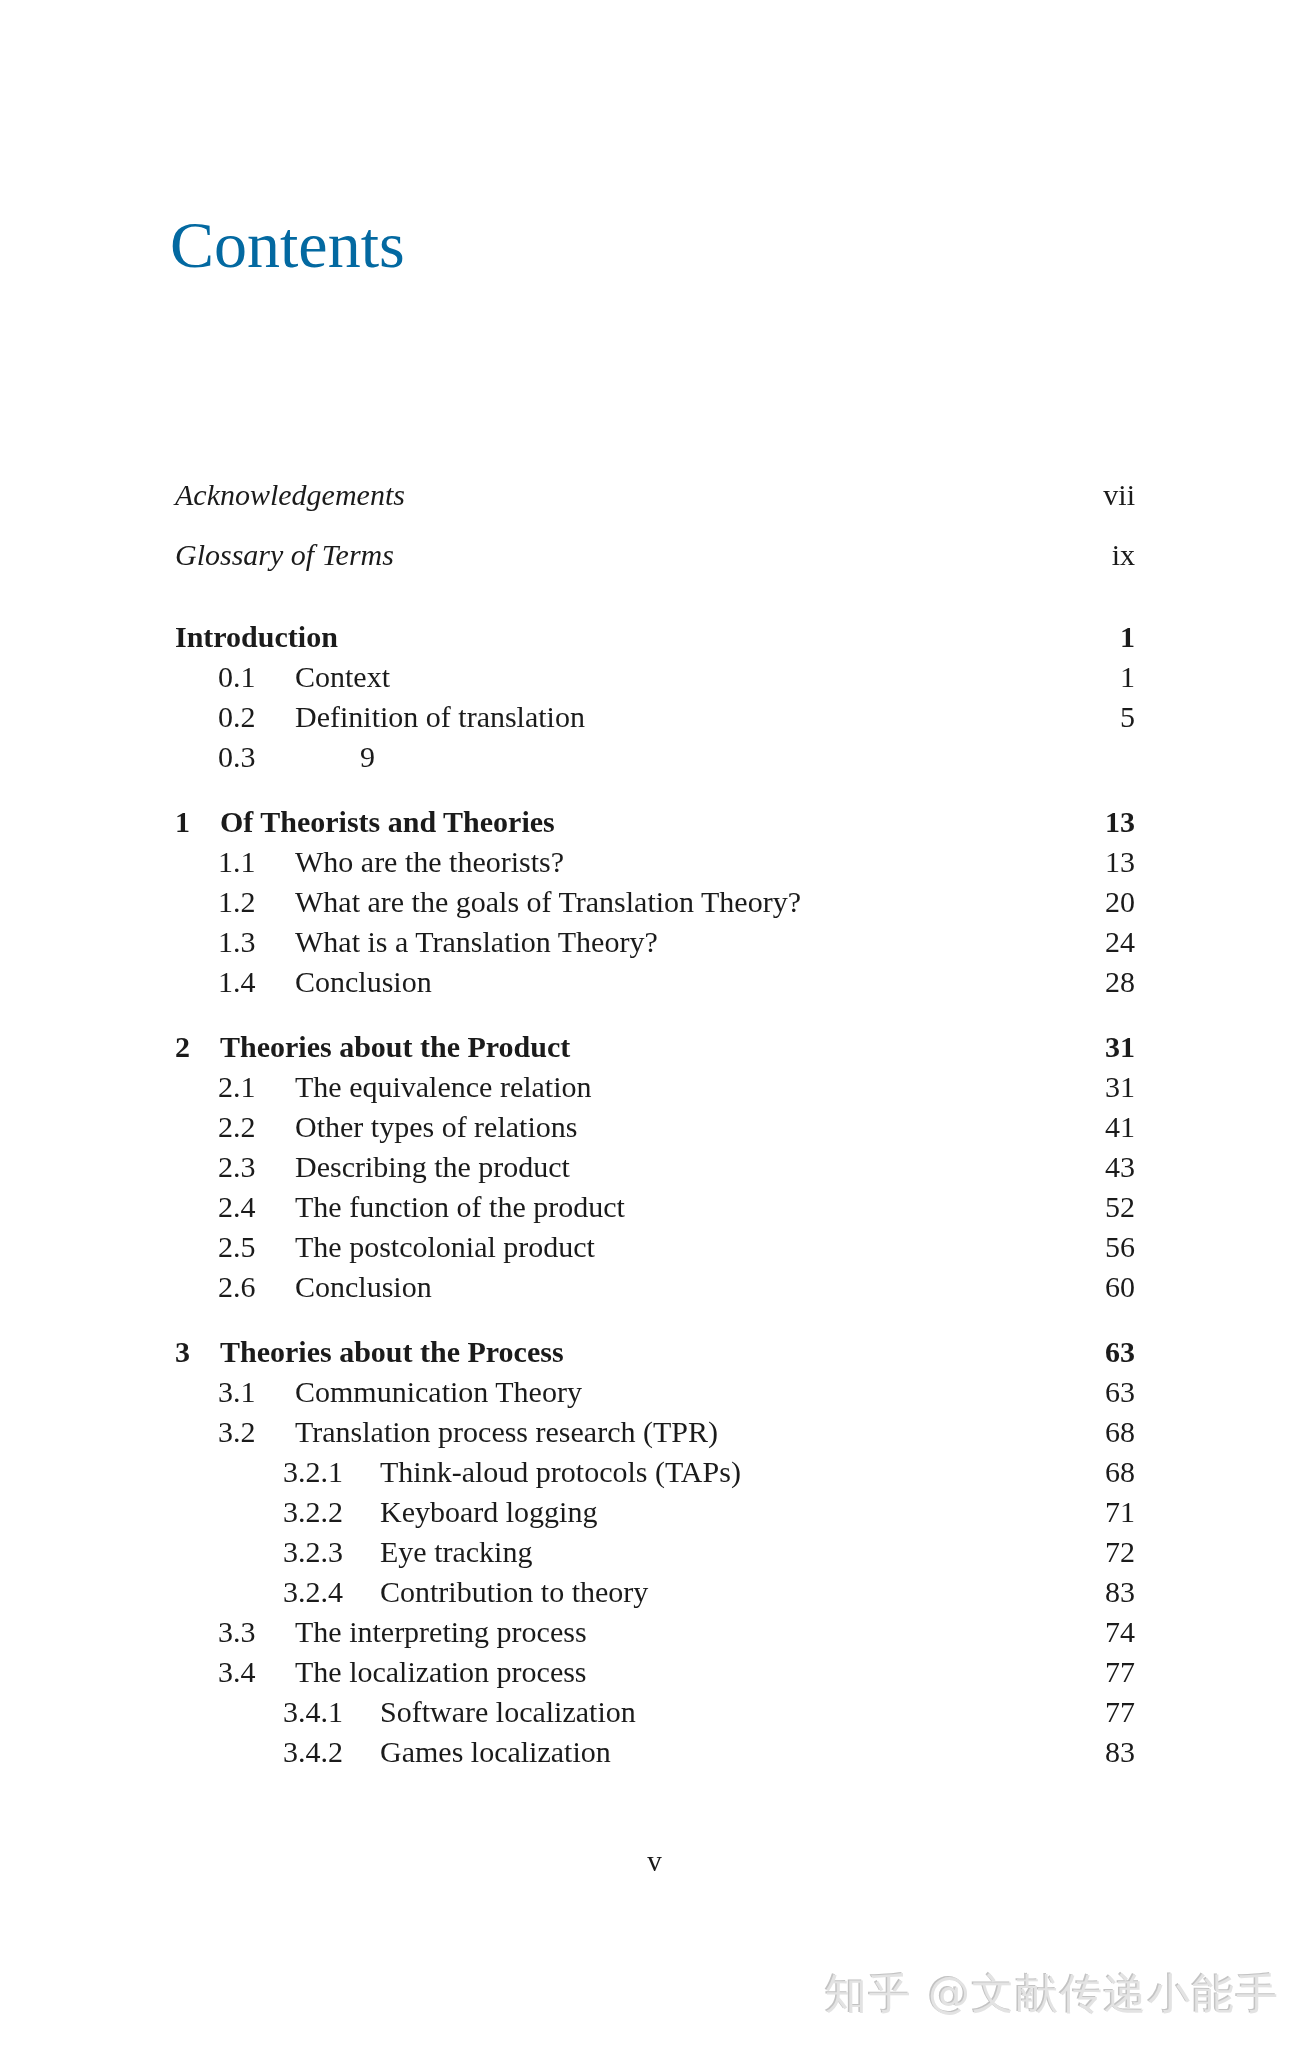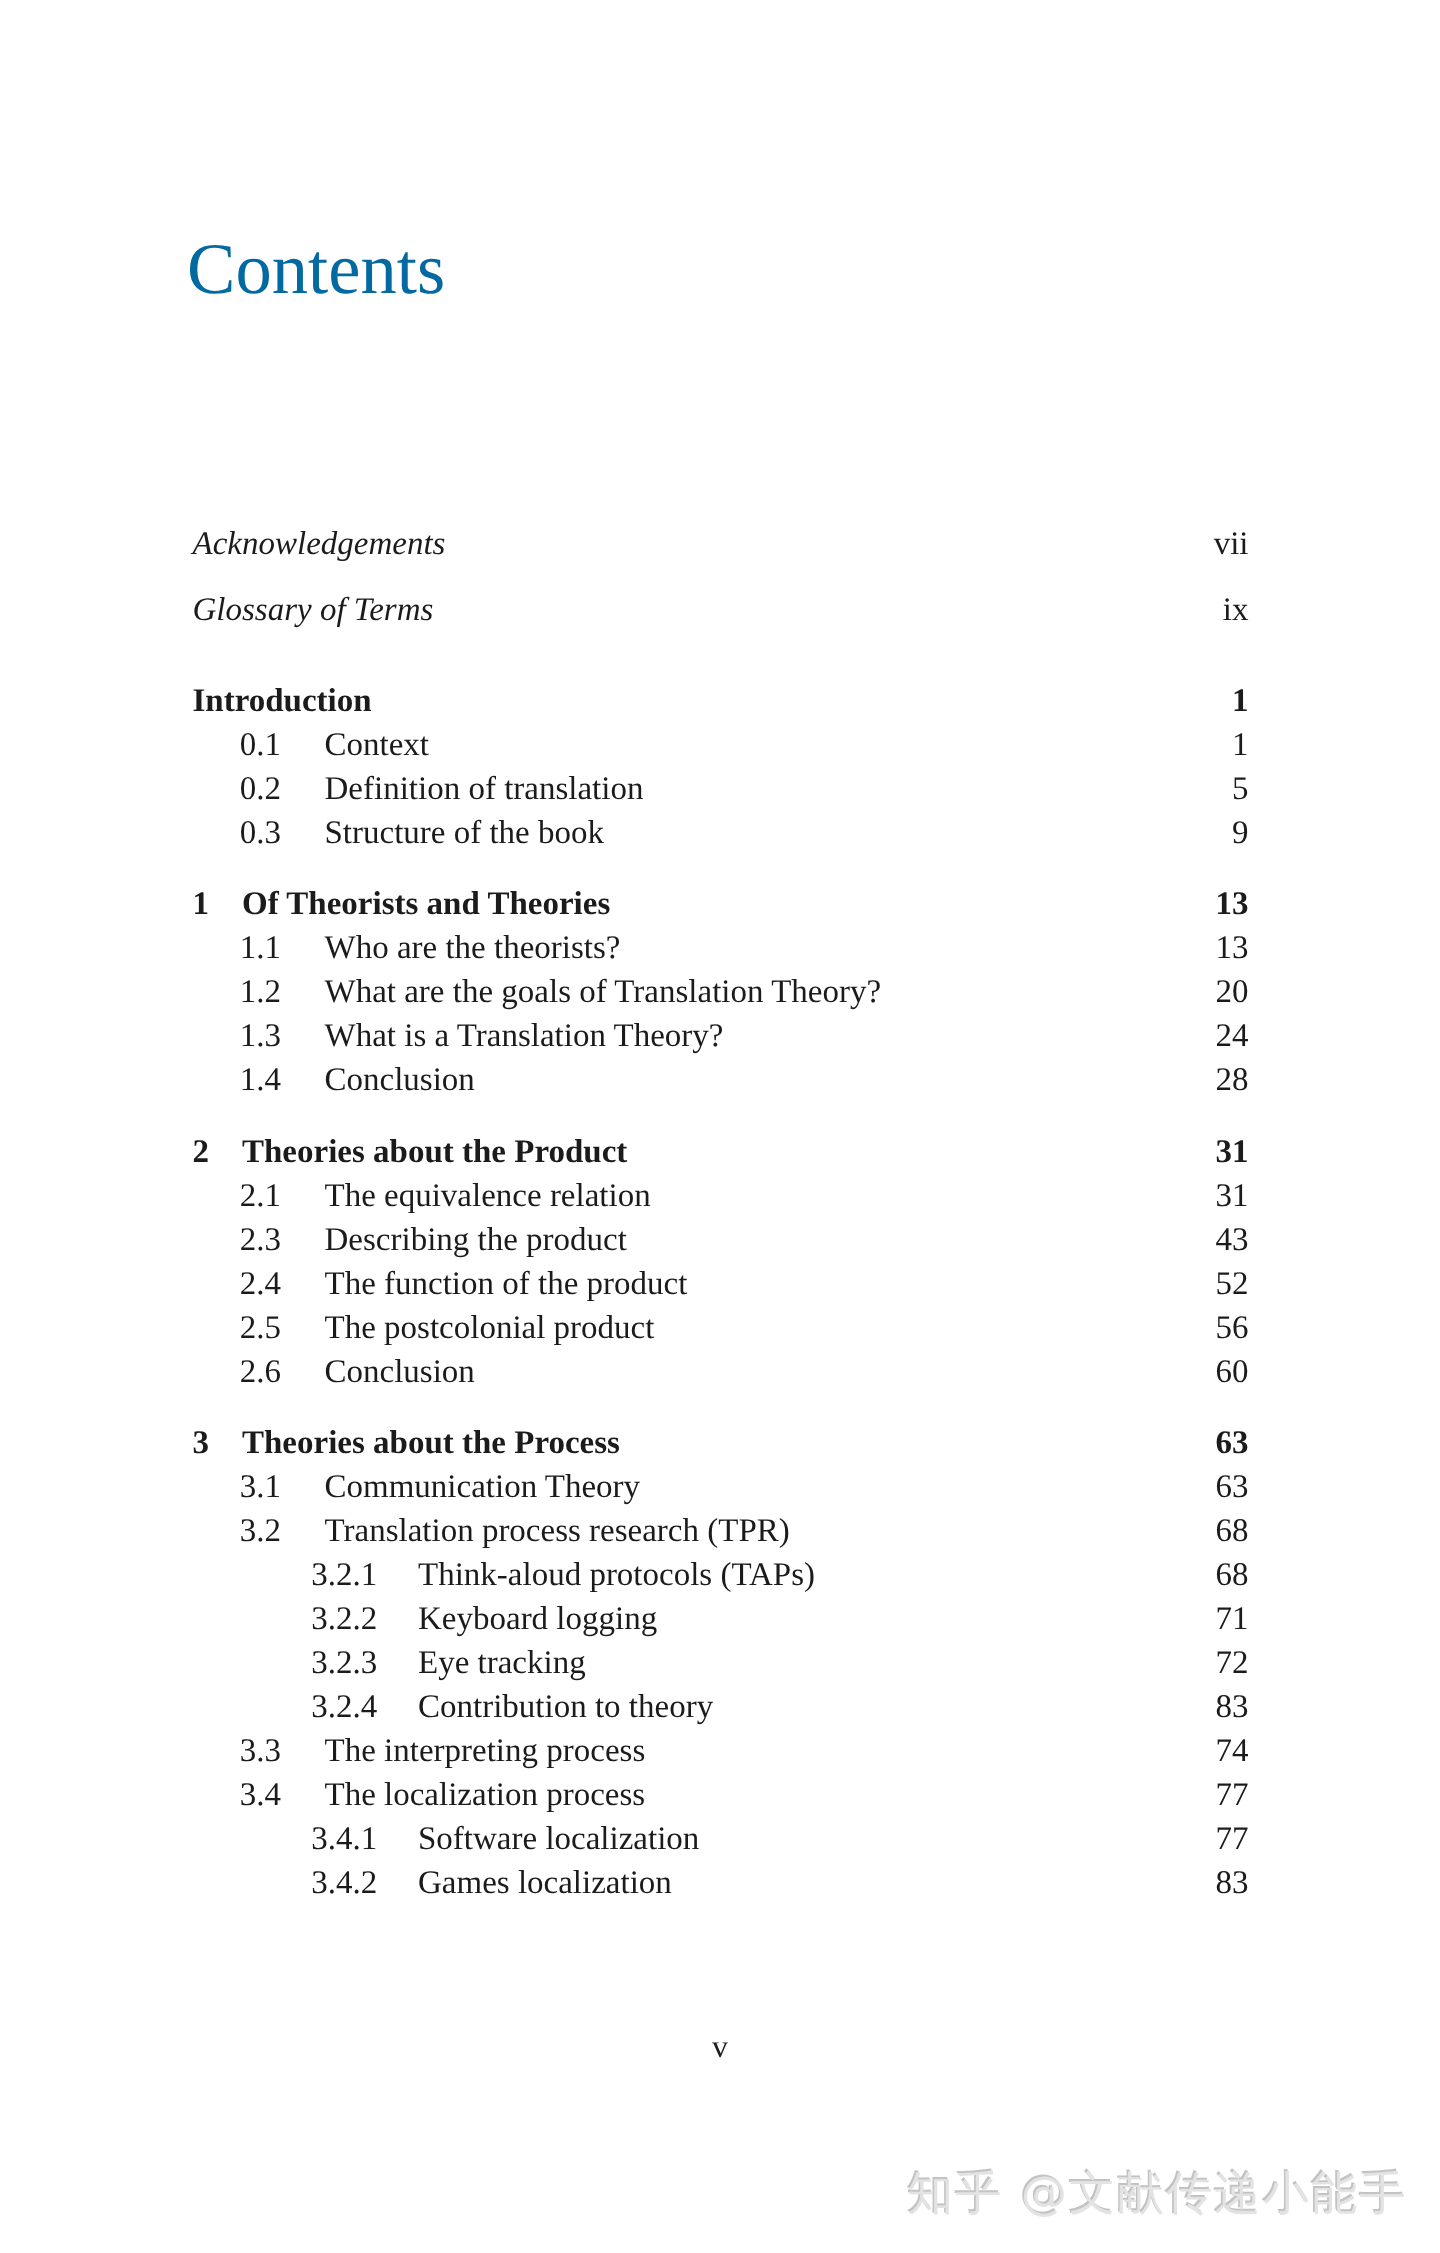--- a/index.html
+++ b/index.html
@@ -95,21 +95,20 @@
             <span class="title">Context</span>
             <span class="pageno">1</span>
           </div>
           <div class="row lvl1">
             <span class="num">0.2</span>
             <span class="title">Definition of translation</span>
             <span class="pageno">5</span>
           </div>
           <div class="row lvl1">
             <span class="num">0.3</span>
-            <span class="title">Structure of the book</span>
             <span class="pageno">9</span>
           </div>
         </div>
         <div class="toc-group">
           <div class="row bold">
             <span class="num">1</span>
             <span class="title">Of Theorists and Theories</span>
             <span class="pageno">13</span>
           </div>
           <div class="row lvl1">
@@ -138,20 +137,25 @@
             <span class="num">2</span>
             <span class="title">Theories about the Product</span>
             <span class="pageno">31</span>
           </div>
           <div class="row lvl1">
             <span class="num">2.1</span>
             <span class="title">The equivalence relation</span>
             <span class="pageno">31</span>
           </div>
           <div class="row lvl1">
+            <span class="num">2.2</span>
+            <span class="title">Other types of relations</span>
+            <span class="pageno">41</span>
+          </div>
+          <div class="row lvl1">
             <span class="num">2.3</span>
             <span class="title">Describing the product</span>
             <span class="pageno">43</span>
           </div>
           <div class="row lvl1">
             <span class="num">2.4</span>
             <span class="title">The function of the product</span>
             <span class="pageno">52</span>
           </div>
           <div class="row lvl1">

